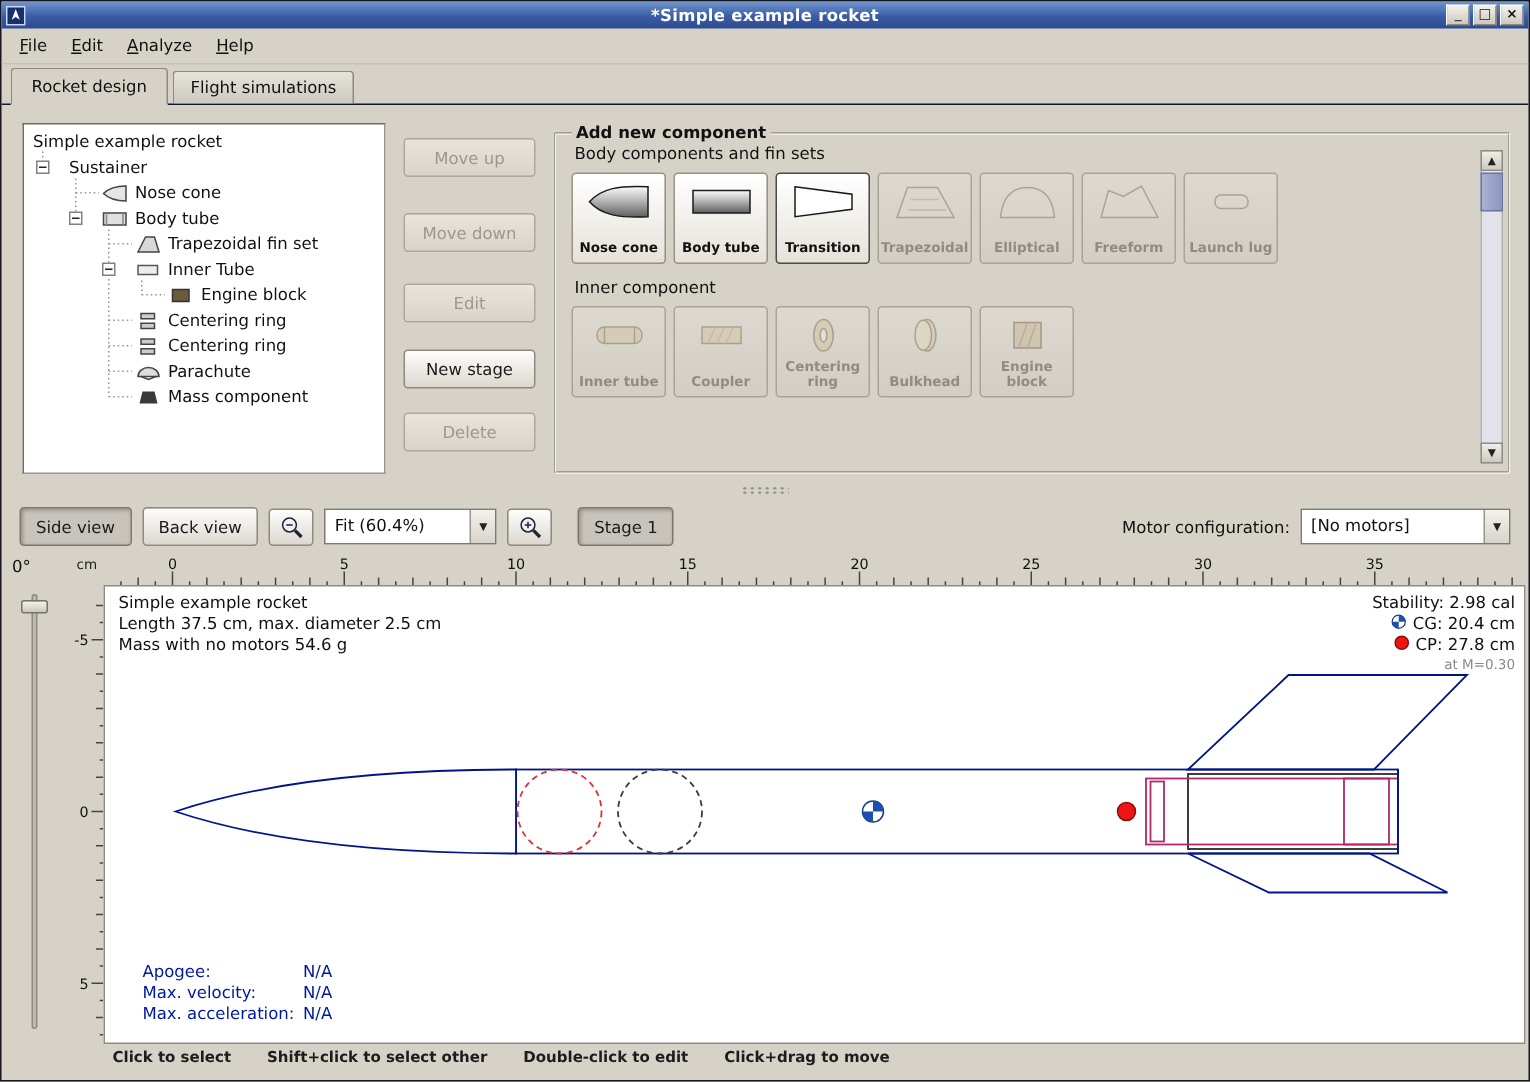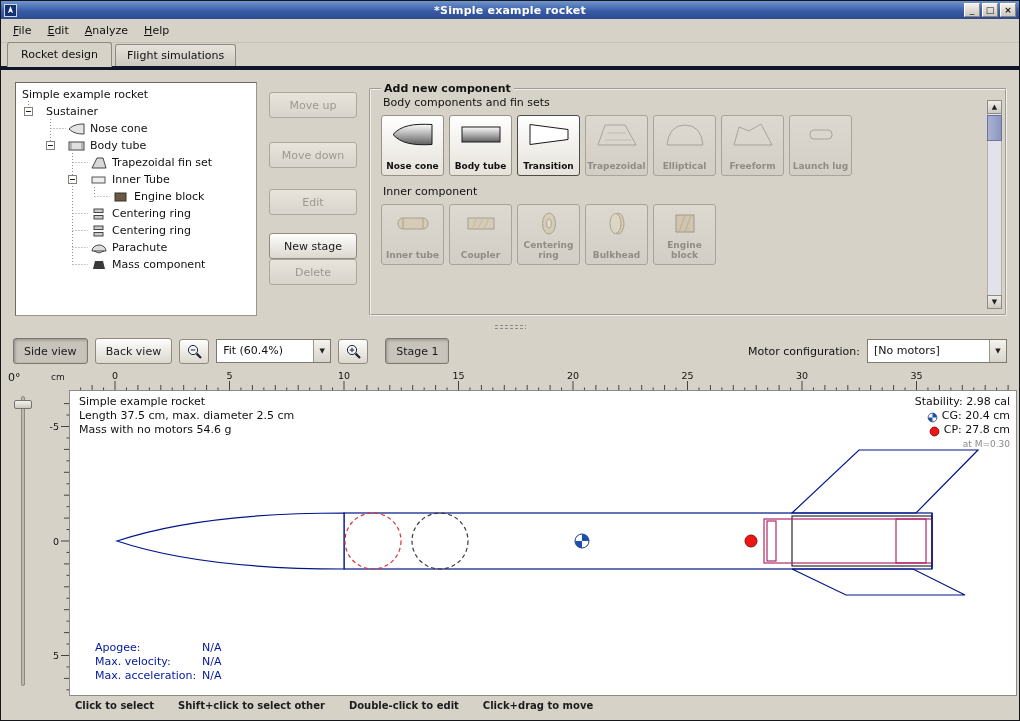--- a/index.html
+++ b/index.html
@@ -11,21 +11,21 @@
 .app-icon{width:13px;height:13px;background:#14306e;border:1px solid #cfd8ea;display:flex;align-items:center;justify-content:center;z-index:1}
 .title-text{position:absolute;left:0;right:0;text-align:center;color:#fff;font-weight:bold;font-size:11px;letter-spacing:.2px}
 .win-btns{margin-left:auto;display:flex;gap:2px;z-index:1}
 .win-btn{width:16px;height:14px;background:linear-gradient(#f4f1ea,#ccc8c0);border:1px solid #8a867c;border-top-color:#fff;border-left-color:#fff;font-size:9px;line-height:12px;text-align:center;color:#111}
 .win-btn.close{font-weight:bold}
 
 .menubar{height:24px;display:flex;align-items:center;padding:0 4px;border-bottom:1px solid #c6c2b8}
 .menu-item{padding:4px 8px}
 .menu-item::first-letter{text-decoration:underline}
 
-.tabbar{height:27px;display:flex;align-items:flex-end;padding:0 16px 0 6px;border-bottom:4px solid #0f172a}
+.tabbar{height:27px;display:flex;align-items:flex-end;padding:0 16px 0 6px;border-bottom:1px solid #0f172a}
 .tab{padding:4px 11px;border:1px solid #8e8a80;border-bottom:none;border-radius:3px 3px 0 0;background:linear-gradient(#e6e3dc,#cdc9c0);margin-right:3px}
 .tab.active{background:#d6d2c8;padding:5px 13px;margin-bottom:-1px;border-bottom:1px solid #d6d2c8}
 
 .design{height:252px;display:flex;padding:12px 12px 6px 14px;gap:12px}
 .tree-panel{width:242px;background:#fff;border:1px solid #9a968c;border-top-color:#6e6a60;border-left-color:#6e6a60;position:relative;padding-top:3px;overflow:hidden}
 .tree-lines{position:absolute;left:0;top:0;pointer-events:none}
 .trow{height:17px;display:flex;align-items:center;white-space:nowrap;position:relative}
 .texp{width:9px;height:9px;border:1px solid #848078;background:#fff;position:relative;flex:none;margin-right:13px}
 .texp::before{content:"";position:absolute;left:1px;right:1px;top:3px;border-top:1px solid #222}
 .ticn{flex:none;margin-right:4px}
@@ -64,21 +64,21 @@
 .rot-label{position:absolute;top:1px;left:7px}
 .rot-track{position:absolute;left:20px;top:26px;bottom:10px;width:4px;background:#beb9b0;border:1px solid #8e8a80;border-radius:2px}
 .rot-handle{position:absolute;left:13px;top:30px;width:18px;height:9px;background:linear-gradient(#f4f2ec,#ccc8c0);border:1px solid #77736a;border-radius:2px}
 .unit{grid-row:1;grid-column:2;font-size:9px;padding:2px 0 0 6px;color:#222}
 #hruler{grid-row:1;grid-column:3}
 #vruler{grid-row:2;grid-column:2}
 #hruler text,#vruler text{font-family:"DejaVu Sans",sans-serif;font-size:9.5px;fill:#111}
 .draw{grid-row:2;grid-column:3;position:relative;background:#fff;border:1px solid #8e8a84;overflow:hidden}
 .info-tl{position:absolute;left:9px;top:4px;line-height:14px}
 .stab{position:absolute;right:6px;top:4px;text-align:right;line-height:14px}
-.stab .srow{display:flex;justify-content:flex-end;align-items:flex-end;gap:4px}
+.stab .srow{display:flex;justify-content:flex-end;align-items:flex-start;gap:4px}
 .stab .mach{font-size:9px;color:#8a8a8a}
 .flight{position:absolute;left:25px;bottom:12px;color:#0018a0;line-height:14px}
 .flight .frow{display:flex}
 .flight .flab{width:107px}
 
 .statusbar{height:24px;display:flex;align-items:center;gap:24px;padding:0 0 5px 74px;font-size:10px;font-weight:bold;color:#1c1c1c}
 </style>
 </head>
 <body>
 
@@ -204,21 +204,21 @@
           <path d="M5,2 h8 l2,8 h-12 Z" fill="#3a3a3a"></path>
         </svg>
       <span class="tlbl">Mass component</span>
     </div>
   </div>
 
   <div class="btn-col">
     <div class="btn disabled" style="margin-bottom:24px">Move up</div>
     <div class="btn disabled" style="margin-bottom:21px">Move down</div>
     <div class="btn disabled" style="margin-bottom:18px">Edit</div>
-    <div class="btn" style="">New stage</div>
+    <div class="btn" style="margin-bottom:16px">New stage</div>
     <div class="btn disabled">Delete</div>
   </div>
 
   <fieldset class="addpanel">
     <legend>Add new component</legend>
     <div class="sec-label">Body components and fin sets</div>
     <div class="comp-row">
       <div class="comp-btn">
         <svg width="44" height="27" viewBox="0 0 44 27">
             <path d="M2,13.5 C10,4.5 22,2.5 41,3.5 L41,23.5 C22,24.5 10,22.5 2,13.5 Z" fill="url(#gm)" stroke="#1a1a1a"></path>

